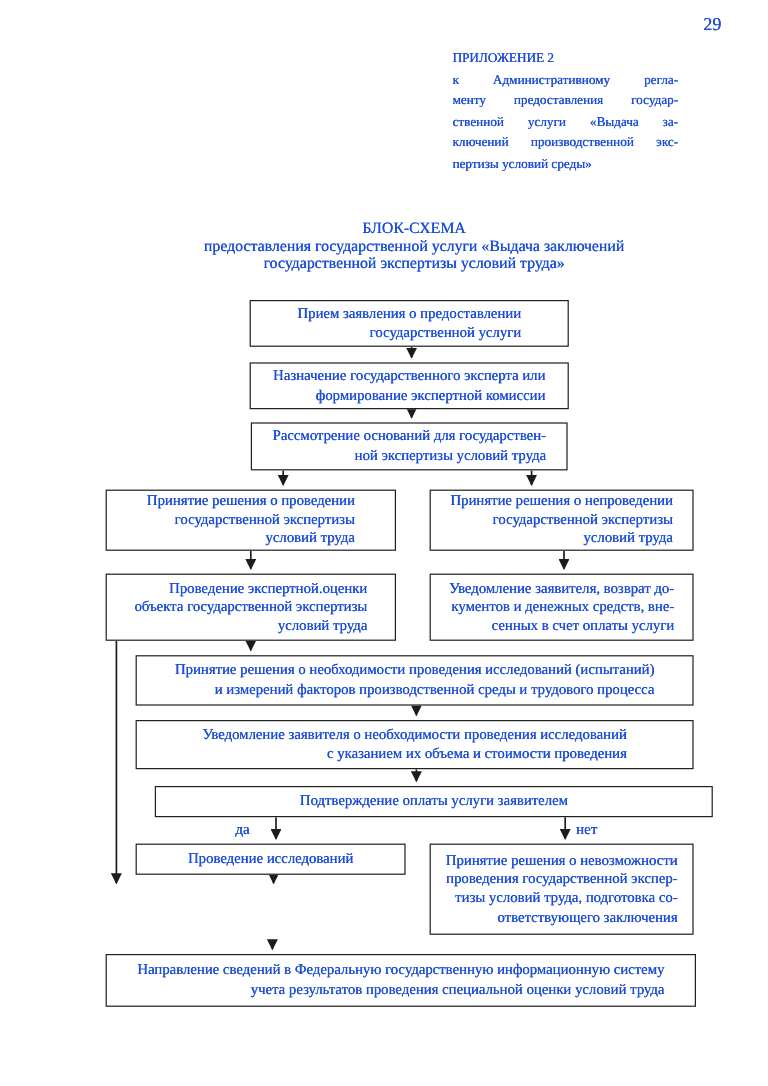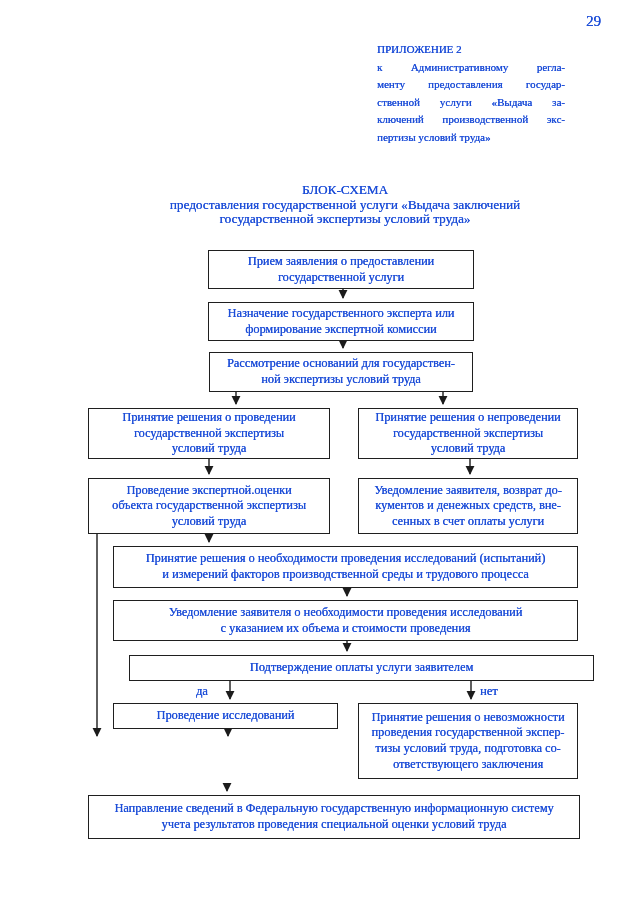--- a/index.html
+++ b/index.html
@@ -50,21 +50,21 @@
     top: 0;
   }
   .fbox {
     position: absolute;
     box-sizing: border-box;
     background: #ffffff;
     border: 1.5px solid #1f1f1f;
     display: flex;
     align-items: center;
     justify-content: center;
-    text-align: center;
+    text-align: right;
     white-space: pre-line;
     font-size: 12.3px;
     line-height: 15.6px;
     padding: 1px 0;
   }
   .branch-label {
     position: absolute;
     font-size: 12.5px;
   }
 </style>
@@ -74,21 +74,21 @@
 <div class="page">
 
   <div class="page-number">29</div>
 
   <div class="appendix">
     <div class="ap-line">ПРИЛОЖЕНИЕ 2</div>
     <div class="ap-line ap-just">к Административному регла-</div>
     <div class="ap-line ap-just">менту предоставления государ-</div>
     <div class="ap-line ap-just">ственной услуги «Выдача за-</div>
     <div class="ap-line ap-just">ключений производственной экс-</div>
-    <div class="ap-line">пертизы условий труда»</div>
+    <div class="ap-line">пертизы условий среды»</div>
   </div>
 
   <div class="chart-title">БЛОК-СХЕМА
 предоставления государственной услуги «Выдача заключений
 государственной экспертизы условий труда»</div>
 
   <svg class="connectors" width="640" height="905">
     <defs>
       <marker id="arr" viewBox="0 0 10 10" refX="9" refY="5" markerWidth="6.5" markerHeight="6.5" orient="auto">
         <path d="M0,0 L10,5 L0,10 z" fill="#1c1c1c"></path>

